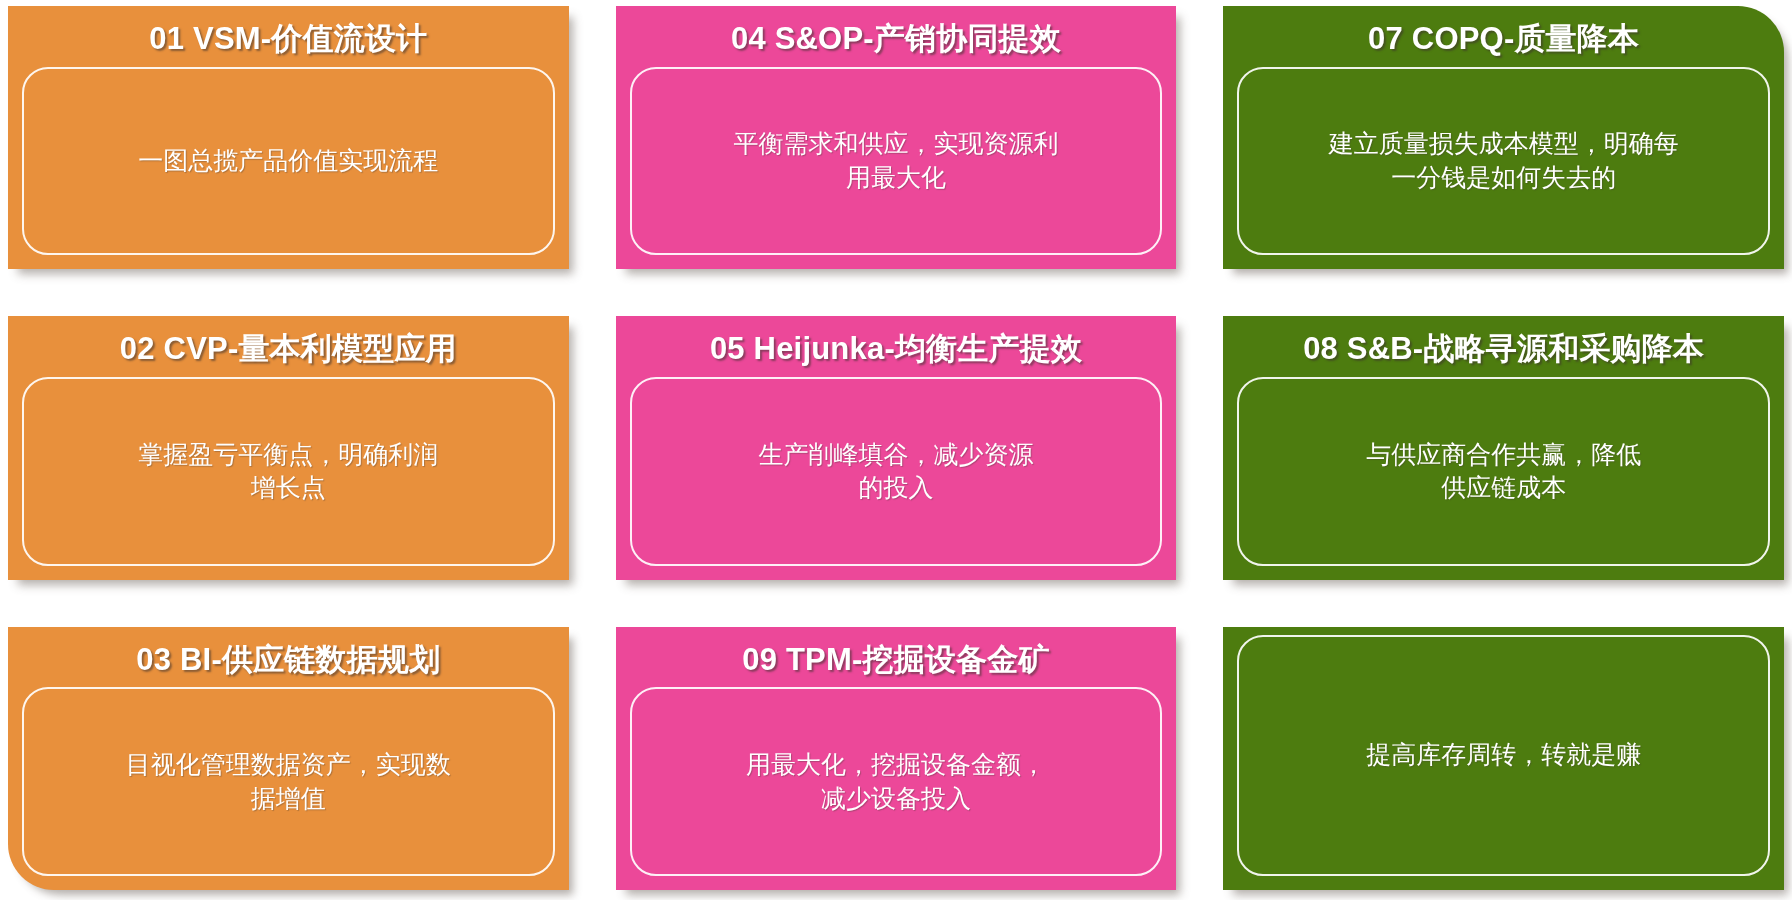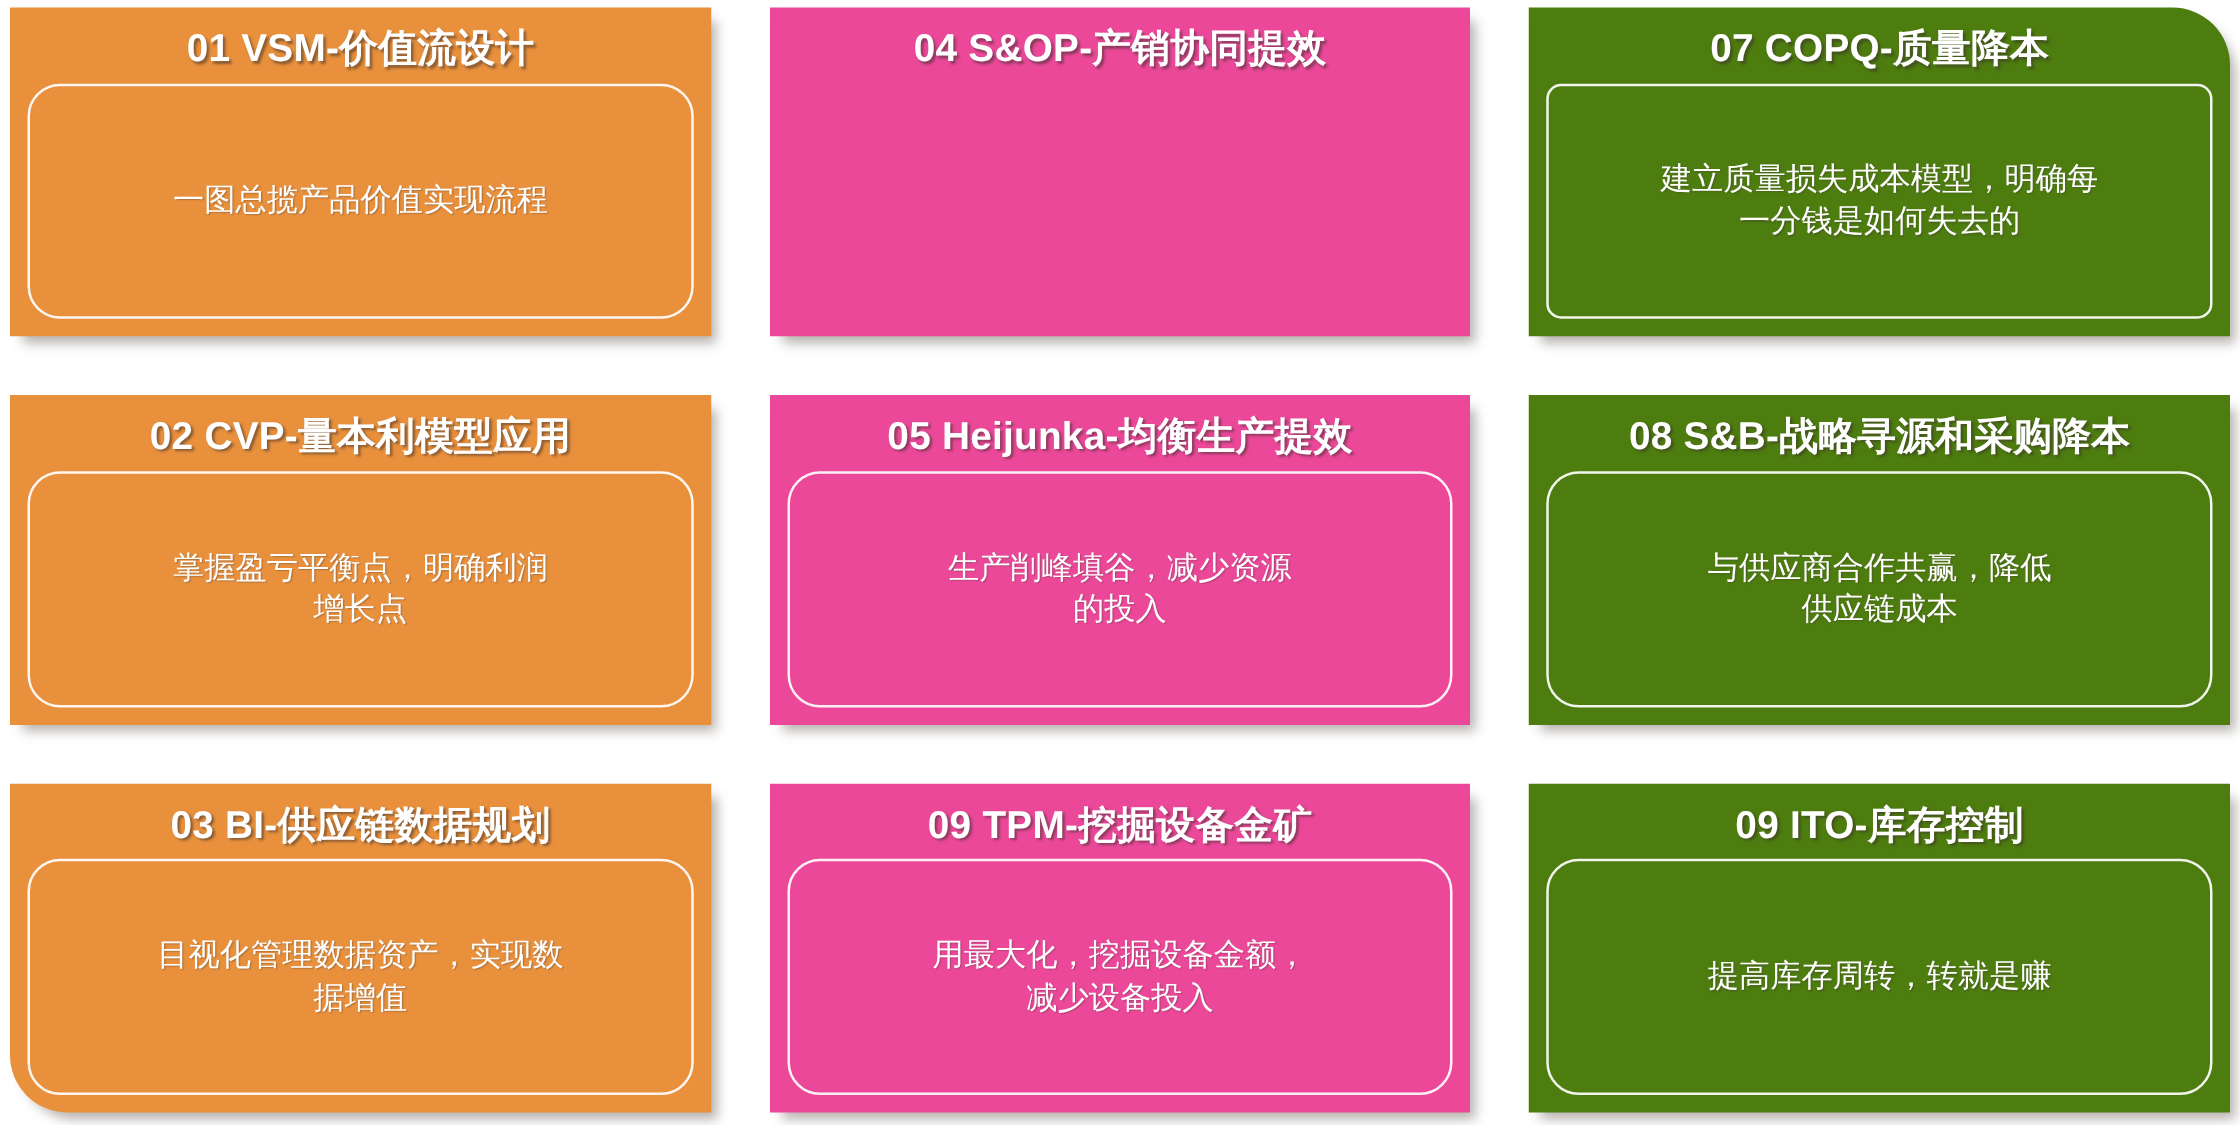--- a/index.html
+++ b/index.html
@@ -71,21 +71,21 @@
     border-radius: 26px;
     margin: 2px 6px 4px 6px;
     display: flex;
     align-items: center;
     justify-content: center;
     padding: 6px 8px;
     box-sizing: border-box;
   }
 
   
-  .card-body.overflow-text { overflow: visible; border-radius: 12px; }
+  .card-body.overflow-text { overflow: visible; }
 
   .card-desc {
     color: #ffffff;
     font-size: 25px;
     line-height: 1.35;
     text-align: center;
     white-space: pre-line;
     text-shadow: 1px 1px 1px rgba(70, 60, 55, 0.35);
   }
   .card-body.overflow-text .card-desc {
@@ -104,20 +104,24 @@
 
     <div class="card theme-orange">
       <div class="card-title">01 VSM-价值流设计</div>
       <div class="card-body">
         <div class="card-desc">一图总揽产品价值实现流程</div>
       </div>
     </div>
 
     <div class="card theme-steel">
       <div class="card-title">04 S&amp;OP-产销协同提效</div>
+      <div class="card-body">
+        <div class="card-desc">平衡需求和供应，实现资源利
+用最大化</div>
+      </div>
     </div>
 
     <div class="card theme-navy corner-tr">
       <div class="card-title">07 COPQ-质量降本</div>
       <div class="card-body overflow-text">
         <div class="card-desc tight">建立质量损失成本模型，明确每
 一分钱是如何失去的</div>
       </div>
     </div>
 
@@ -155,20 +159,19 @@
 
     <div class="card theme-steel">
       <div class="card-title">09 TPM-挖掘设备金矿</div>
       <div class="card-body">
         <div class="card-desc">用最大化，挖掘设备金额，
 减少设备投入</div>
       </div>
     </div>
 
     <div class="card theme-navy">
-      <div class="card-title">09 ITO-库存控制</div>
       <div class="card-body">
         <div class="card-desc">提高库存周转，转就是赚</div>
       </div>
     </div>
 
   </div>
 </div>
 
 </body></html>

